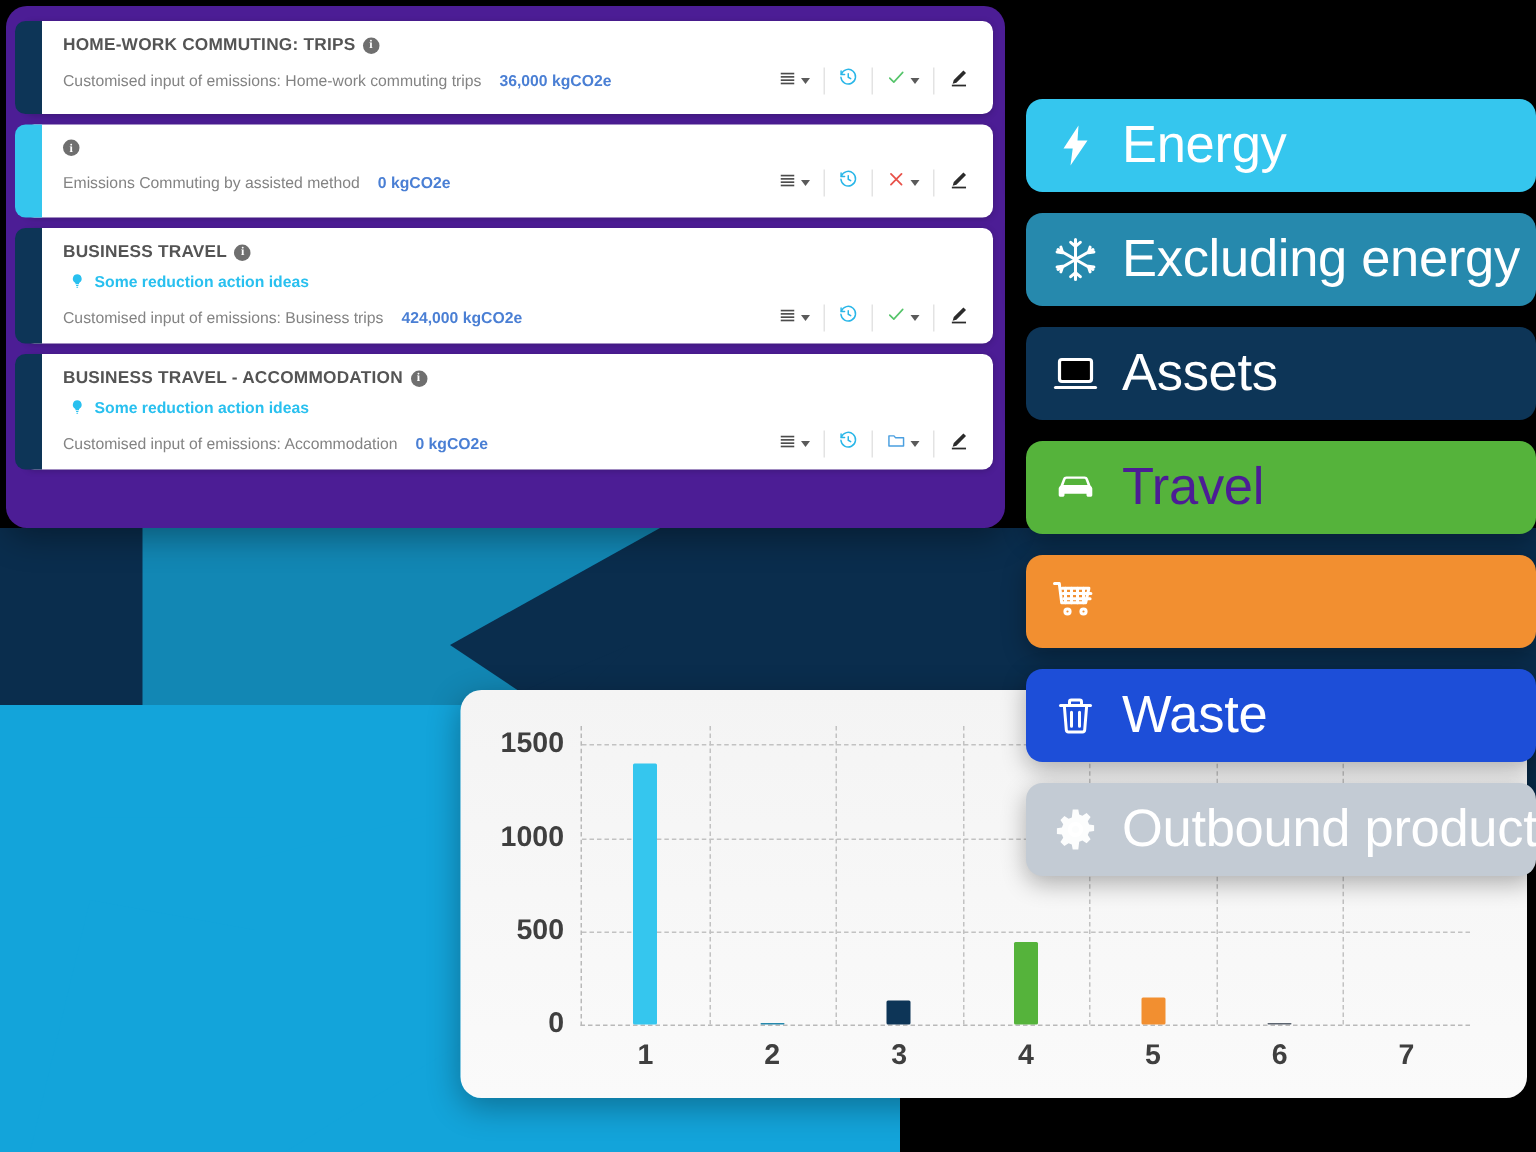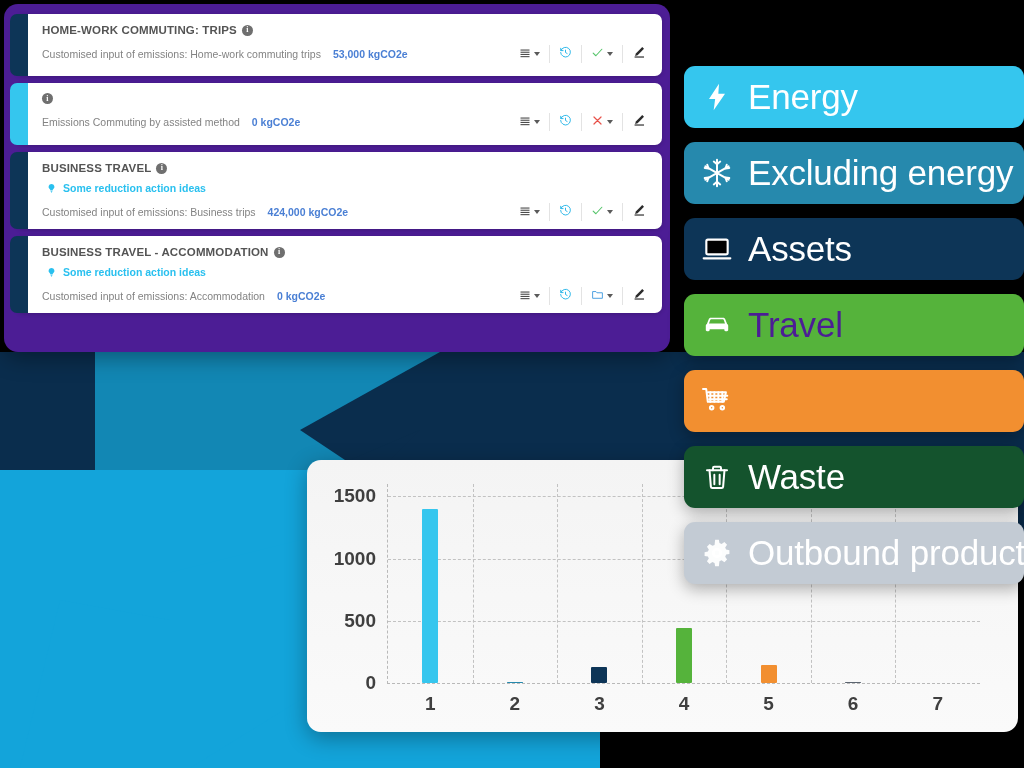--- a/index.html
+++ b/index.html
@@ -220,21 +220,21 @@
 
   <div id="cards-panel">
       <div class="card">
         <div class="accent" style="background: rgb(13, 53, 87);"></div>
         <div class="card-title">
           <span>HOME-WORK COMMUTING: TRIPS</span>
           <span class="info-icon">i</span>
         </div>
         <div class="detail-row">
           <span class="detail-label">Customised input of emissions: Home-work commuting trips</span>
-          <span class="detail-value">53,000 kgCO2e</span>
+          <span class="detail-value">36,000 kgCO2e</span>
           <div class="actions">
             <div class="act">
               <span><svg viewBox="0 0 24 24" width="12" height="12">
                   <g fill="#4b4b4b">
                     <rect x="3" y="5" width="18" height="2.2"></rect>
                     <rect x="3" y="9.4" width="18" height="2.2"></rect>
                     <rect x="3" y="13.8" width="18" height="2.2"></rect>
                     <rect x="3" y="18.2" width="18" height="2.2"></rect>
                   </g>
                 </svg></span>
@@ -491,21 +491,21 @@
           <svg viewBox="0 0 24 24" width="32" height="32">
             <g stroke="#fff" stroke-width="1.5" fill="none" stroke-linecap="round" stroke-linejoin="round">
               <path d="M1.5 3h2.4l1.2 9.6h12l1.6-7.2H5.4"></path>
               <path d="M7 5.4v7.2M10 5.4v7.2M13 5.4v7.2M16 5.4v7.2M5.7 8h14M6.1 10.6h13.2"></path>
               <circle cx="8" cy="17" r="1.3"></circle>
               <circle cx="16" cy="17" r="1.3"></circle>
             </g>
           </svg>
         </span>
       </div>
-      <div class="cat-btn" style="background: #14532d; color: rgb(255, 255, 255);">
+      <div class="cat-btn" style="background: #1d4ed8; color: rgb(255, 255, 255);">
         <span class="cat-icon">
           <svg viewBox="0 0 24 24" width="32" height="32">
             <g stroke="#fff" stroke-width="1.5" fill="none" stroke-linecap="round" stroke-linejoin="round">
               <path d="M4.5 7h15"></path>
               <path d="M9 7V5.2c0-.5.4-.9.9-.9h4.2c.5 0 .9.4.9.9V7"></path>
               <path d="M6.4 7l1 12.2c.05.6.55 1 1.1 1h7c.55 0 1.05-.4 1.1-1L17.6 7"></path>
               <path d="M10 10.4v7M14 10.4v7"></path>
             </g>
           </svg>
         </span>

